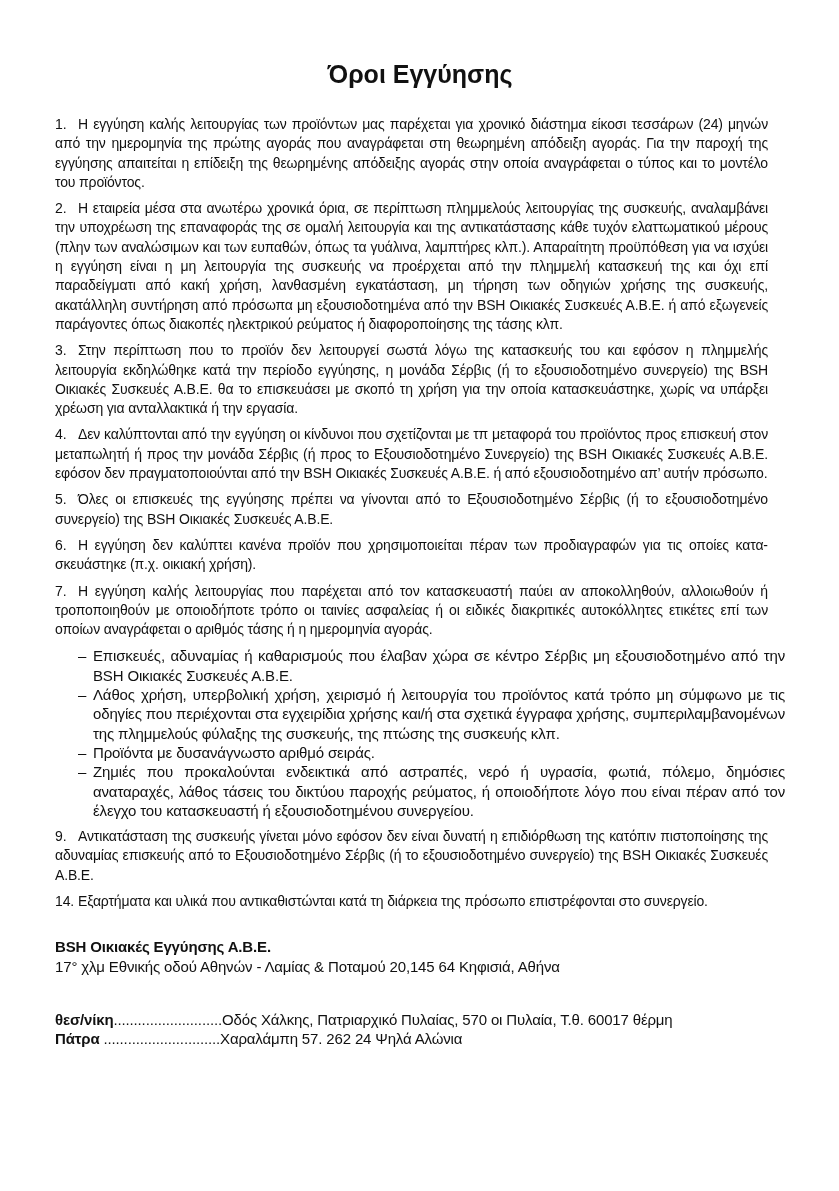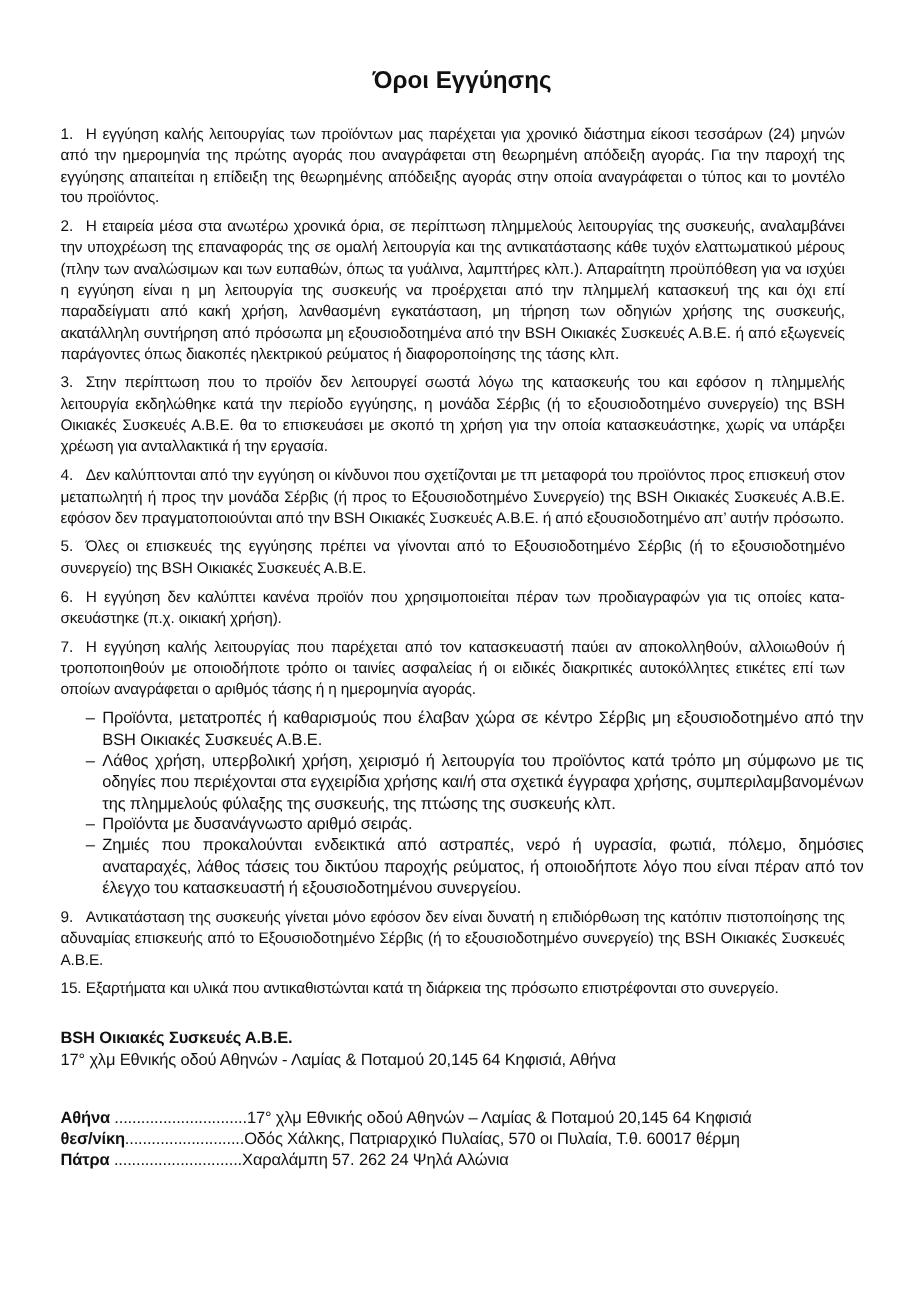--- a/index.html
+++ b/index.html
@@ -13,21 +13,21 @@
     color: #111;
   }
   .page {
     box-sizing: border-box;
     width: 839px; height: 1191px;
     padding: 60px 54px 0 55px;
   }
   h1.doc-title {
     margin: 0 0 26px 0;
     text-align: center;
-    font-size: 22px;
+    font-size: 25px;
     font-weight: bold;
     letter-spacing: 0;
   }
   .term {
     margin: 0 17px 7px 0;
     font-size: 14px;
     line-height: 19.3px;
     text-align: justify;
     letter-spacing: -0.15px;
   }
@@ -82,45 +82,44 @@
     <p class="term"><span class="num">2.</span><span>Η εταιρεία μέσα στα ανωτέρω χρονικά όρια, σε περίπτωση πλημμελούς λειτουργίας της συσκευής, αναλαμ­βάνει την υποχρέωση της επαναφοράς της σε ομαλή λειτουργία και της αντικατάστασης κάθε τυχόν ελαττωμα­τικού μέρους (πλην των αναλώσιμων και των ευπαθών, όπως τα γυάλινα, λαμπτήρες κλπ.). Απαραίτητη προϋ­πόθεση για να ισχύει η εγγύηση είναι η μη λειτουργία της συσκευής να προέρχεται από την πλημμελή κατασκευή της και όχι επί παραδείγματι από κακή χρήση, λανθασμένη εγκατάσταση, μη τήρηση των οδηγιών χρήσης της συσκευής, ακατάλληλη συντήρηση από πρόσωπα μη εξουσιοδοτημένα από την BSH Οικιακές Συσκευές Α.Β.Ε. ή από εξωγενείς παράγοντες όπως διακοπές ηλεκτρικού ρεύματος ή διαφοροποίησης της τάσης κλπ.</span></p>
     <p class="term"><span class="num">3.</span><span>Στην περίπτωση που το προϊόν δεν λειτουργεί σωστά λόγω της κατασκευής του και εφόσον η πλημμελής λειτουργία εκδηλώθηκε κατά την περίοδο εγγύησης, η μονάδα Σέρβις (ή το εξουσιοδοτημένο συνεργείο) της BSH Οικιακές Συσκευές Α.Β.Ε. θα το επισκευάσει με σκοπό τη χρήση για την οποία κατασκευάστηκε, χωρίς να υπάρξει χρέωση για ανταλλακτικά ή την εργασία.</span></p>
     <p class="term"><span class="num">4.</span><span>Δεν καλύπτονται από την εγγύηση οι κίνδυνοι που σχετίζονται με τπ μεταφορά του προϊόντος προς επισκευή στον μεταπωλητή ή προς την μονάδα Σέρβις (ή προς το Εξουσιοδοτημένο Συνεργείο) της BSH Οικιακές Συσκευές Α.Β.Ε. εφόσον δεν πραγματοποιούνται από την BSH Οικιακές Συσκευές Α.Β.Ε. ή από εξουσιοδοτημένο απ’ αυτήν πρόσωπο.</span></p>
     <p class="term"><span class="num">5.</span><span>Όλες οι επισκευές της εγγύησης πρέπει να γίνονται από το Εξουσιοδοτημένο Σέρβις (ή το εξουσιοδοτημένο συνεργείο) της BSH Οικιακές Συσκευές Α.Β.Ε.</span></p>
     <p class="term"><span class="num">6.</span><span>Η εγγύηση δεν καλύπτει κανένα προϊόν που χρησιμοποιείται πέραν των προδιαγραφών για τις οποίες κατα­σκευάστηκε (π.χ. οικιακή χρήση).</span></p>
     <p class="term"><span class="num">7.</span><span>Η εγγύηση καλής λειτουργίας που παρέχεται από τον κατασκευαστή παύει αν αποκολληθούν, αλλοιωθούν ή τροποποιηθούν με οποιοδήποτε τρόπο οι ταινίες ασφαλείας ή οι ειδικές διακριτικές αυτοκόλλητες ετικέτες επί των οποίων αναγράφεται ο αριθμός τάσης ή η ημερομηνία αγοράς.</span></p>
 
     <div class="bullets">
       <div class="bullet">
           <span class="dash">–</span>
-          <div class="btxt">Προϊόντα, μετατροπές ή καθαρισμούς που έλαβαν χώρα σε κέντρο Σέρβις μη εξουσιοδοτημένο από την BSH Οικιακές Συσκευές Α.Β.Ε.</div>
+          <div class="btxt">Επισκευές, αδυναμίας ή καθαρισμούς που έλαβαν χώρα σε κέντρο Σέρβις μη εξουσιοδοτημένο από την BSH Οικιακές Συσκευές Α.Β.Ε.</div>
         </div>
       <div class="bullet">
           <span class="dash">–</span>
           <div class="btxt">Λάθος χρήση, υπερβολική χρήση, χειρισμό ή λειτουργία του προϊόντος κατά τρόπο μη σύμφωνο με τις οδηγίες που περιέχονται στα εγχειρίδια χρήσης και/ή στα σχετικά έγγραφα χρήσης, συμπεριλαμβανομένων της πλημμελούς φύλαξης της συσκευής, της πτώσης της συσκευής κλπ.</div>
         </div>
       <div class="bullet">
           <span class="dash">–</span>
           <div class="btxt">Προϊόντα με δυσανάγνωστο αριθμό σειράς.</div>
         </div>
       <div class="bullet">
           <span class="dash">–</span>
           <div class="btxt">Ζημιές που προκαλούνται ενδεικτικά από αστραπές, νερό ή υγρασία, φωτιά, πόλεμο, δημόσιες αναταραχές, λάθος τάσεις του δικτύου παροχής ρεύματος, ή οποιοδήποτε λόγο που είναι πέραν από τον έλεγχο του κατασκευαστή ή εξουσιοδοτημένου συνεργείου.</div>
         </div>
     </div>
 
     <p class="term"><span class="num">9.</span><span>Αντικατάσταση της συσκευής γίνεται μόνο εφόσον δεν είναι δυνατή η επιδιόρθωση της κατόπιν πιστοποίησης της αδυναμίας επισκευής από το Εξουσιοδοτημένο Σέρβις (ή το εξουσιοδοτημένο συνεργείο) της BSH Οικιακές Συσκευές Α.Β.Ε.</span></p>
-    <p class="term"><span class="num">15.</span><span>Εξαρτήματα και υλικά που αντικαθιστώνται κατά τη διάρκεια της πρόσωπο επιστρέφονται στο συνεργείο.</span></p>
+    <p class="term"><span class="num">14.</span><span>Εξαρτήματα και υλικά που αντικαθιστώνται κατά τη διάρκεια της πρόσωπο επιστρέφονται στο συνεργείο.</span></p>
   </section>
 
   <div class="company-block">
-    <div class="company-name">BSH Οικιακές Συσκευές Α.Β.Ε.</div>
+    <div class="company-name">BSH Οικιακές Εγγύησης Α.Β.Ε.</div>
     <div>17° χλμ Εθνικής οδού Αθηνών - Λαμίας &amp; Ποταμού 20,145 64 Κηφισιά, Αθήνα</div>
   </div>
 
   <div class="service-block">
-    <div class="contact-line"><span class="contact-city">Αθήνα </span><span>..............................</span><span>17° χλμ Εθνικής οδού Αθηνών – Λαμίας &amp; Ποταμού 20,145 64 Κηφισιά</span></div>
     <div class="contact-line"><span class="contact-city">θεσ/νίκη</span><span>...........................</span><span>Οδός Χάλκης, Πατριαρχικό Πυλαίας, 570 οι Πυλαία, Τ.θ. 60017 θέρμη</span></div>
     <div class="contact-line"><span class="contact-city">Πάτρα </span><span>.............................</span><span>Χαραλάμπη 57. 262 24 Ψηλά Αλώνια</span></div>
 
   </div>
 
 </div>
 
 </body></html>

